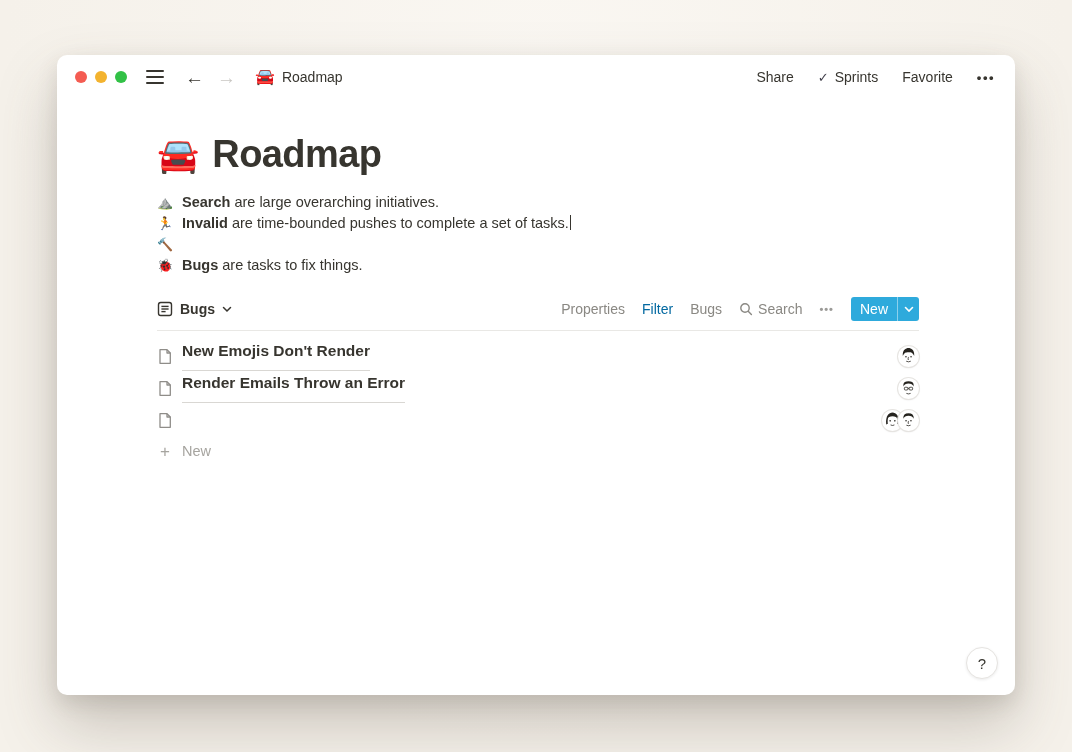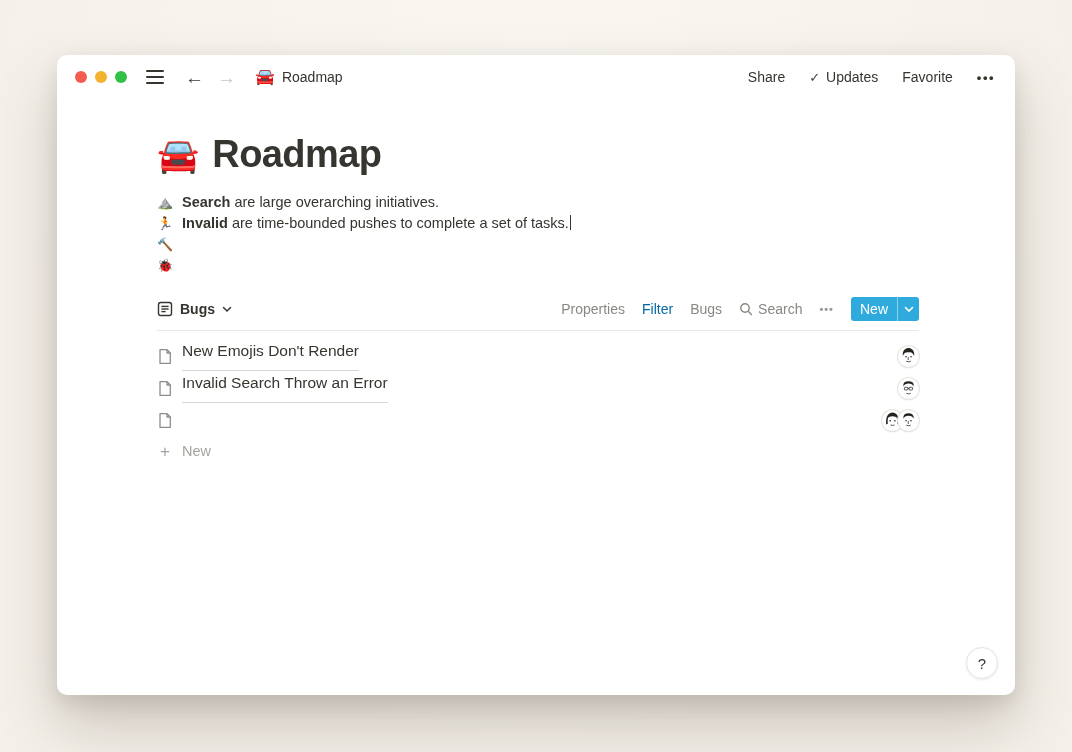--- a/index.html
+++ b/index.html
@@ -55,21 +55,21 @@
   .new-btn { display:flex; align-items:stretch; height:24px; border-radius:3px; overflow:hidden;
              background:#2eaadc; color:#fff; cursor:pointer; }
   .new-btn .lbl { padding:0 9px; display:flex; align-items:center; font-size:14px; font-weight:500; }
   .new-btn .sep { width:1px; background:rgba(255,255,255,.45); }
   .new-btn .chev { width:21px; display:flex; align-items:center; justify-content:center; }
   .divider { margin-top:7px; height:1px; background:#e9e8e5; }
   
   .rows { margin-top:9px; }
   .row { display:flex; align-items:center; height:32px; cursor:pointer; }
   .row .picon { flex:none; margin-right:9px; display:flex; }
-  .row .title { font-size:15.5px; font-weight:400; color:#37352f;
+  .row .title { font-size:15.5px; font-weight:700; color:#37352f;
                 border-bottom:1px solid #d9d7d3; padding-bottom:10px; }
   .assignees { margin-left:auto; display:flex; }
   .avatar { width:21px; height:21px; border-radius:50%; background:#fff;
             box-shadow:0 0 0 1px #e6e4e1, 0 1px 2px rgba(0,0,0,.12); overflow:hidden; flex:none; }
   .avatar + .avatar { margin-left:-5px; }
   .new-row { display:flex; align-items:center; height:30px; gap:9px; color:#a6a49f; cursor:pointer; }
   .new-row .plus { font-size:17px; line-height:1; width:16px; text-align:center; font-weight:400; }
   .new-row .lbl { font-size:14.5px; }
   
   .help-btn { position:absolute; right:17px; bottom:16px; width:32px; height:32px; border-radius:50%;
@@ -98,21 +98,21 @@
     <span class="nav-arrow disabled">→</span>
     <span class="tb-doc">
       <span class="emoji">🚘</span>
       <span class="t">Roadmap</span>
     </span>
     <span class="tb-spacer"></span>
     <div class="tb-actions">
       <span class="act">Share</span>
       <span class="act">
         <span class="check">✓</span>
-        <span>Updates</span>
+        <span>Sprints</span>
       </span>
       <span class="act">Favorite</span>
       <span class="tb-more">•••</span>
     </div>
   </div>
 
   <div class="page">
 
     <div class="page-title">
       <span class="emoji">🚘</span>
@@ -126,20 +126,21 @@
       </div>
       <div class="desc-line">
         <span class="emoji">🏃</span>
         <span><b>Invalid</b><span> are time-bounded pushes to complete a set of tasks.</span><span class="caret"></span></span>
       </div>
       <div class="desc-line">
         <span class="emoji">🔨</span>
       </div>
       <div class="desc-line">
         <span class="emoji">🐞</span>
+        <span><b>Bugs</b><span> are tasks to fix things.</span></span>
       </div>
     </div>
 
     <div class="db-toolbar">
       <span class="view-switch">
         <span>
           <svg width="16" height="16" viewBox="0 0 16 16" fill="none" stroke="#37352f" stroke-width="1.4">
             <rect x="1.5" y="1.5" width="13" height="13" rx="2.2"></rect>
             <line x1="4.4" y1="5.4" x2="11.6" y2="5.4"></line>
             <line x1="4.4" y1="8" x2="11.6" y2="8"></line>
@@ -204,21 +205,21 @@
         </span>
       </div>
 
       <div class="row">
         <span class="picon">
           <svg width="16" height="17" viewBox="0 0 16 17" fill="none" stroke="#8f8d89" stroke-width="1.3" stroke-linejoin="round">
               <path d="M3 1.7 h7 l3.3 3.3 v10.3 h-10.3 z"></path>
               <path d="M10 1.7 v3.3 h3.3"></path>
             </svg>
         </span>
-        <span class="title">Invalid Search Throw an Error</span>
+        <span class="title">Render Emails Throw an Error</span>
         <span class="assignees">
           <span class="avatar">
             <svg width="21" height="21" viewBox="0 0 24 24">
               <path d="M6.2 9.8 L6.2 7.2 Q6.6 3.8 12 3.8 Q17.4 3.8 17.8 7.2 L17.8 9.8 Q16.4 6.4 12 6.4 Q7.6 6.4 6.2 9.8 Z" fill="#26241f"></path>
               <rect x="7.3" y="10.6" width="4" height="3.1" rx="1" fill="none" stroke="#26241f" stroke-width=".9"></rect>
               <rect x="12.7" y="10.6" width="4" height="3.1" rx="1" fill="none" stroke="#26241f" stroke-width=".9"></rect>
               <line x1="11.3" y1="11.8" x2="12.7" y2="11.8" stroke="#26241f" stroke-width=".9"></line>
               <path d="M10 17.8 Q12 18.8 14 17.8" stroke="#26241f" stroke-width=".9" fill="none" stroke-linecap="round"></path>
             </svg>
           </span>

